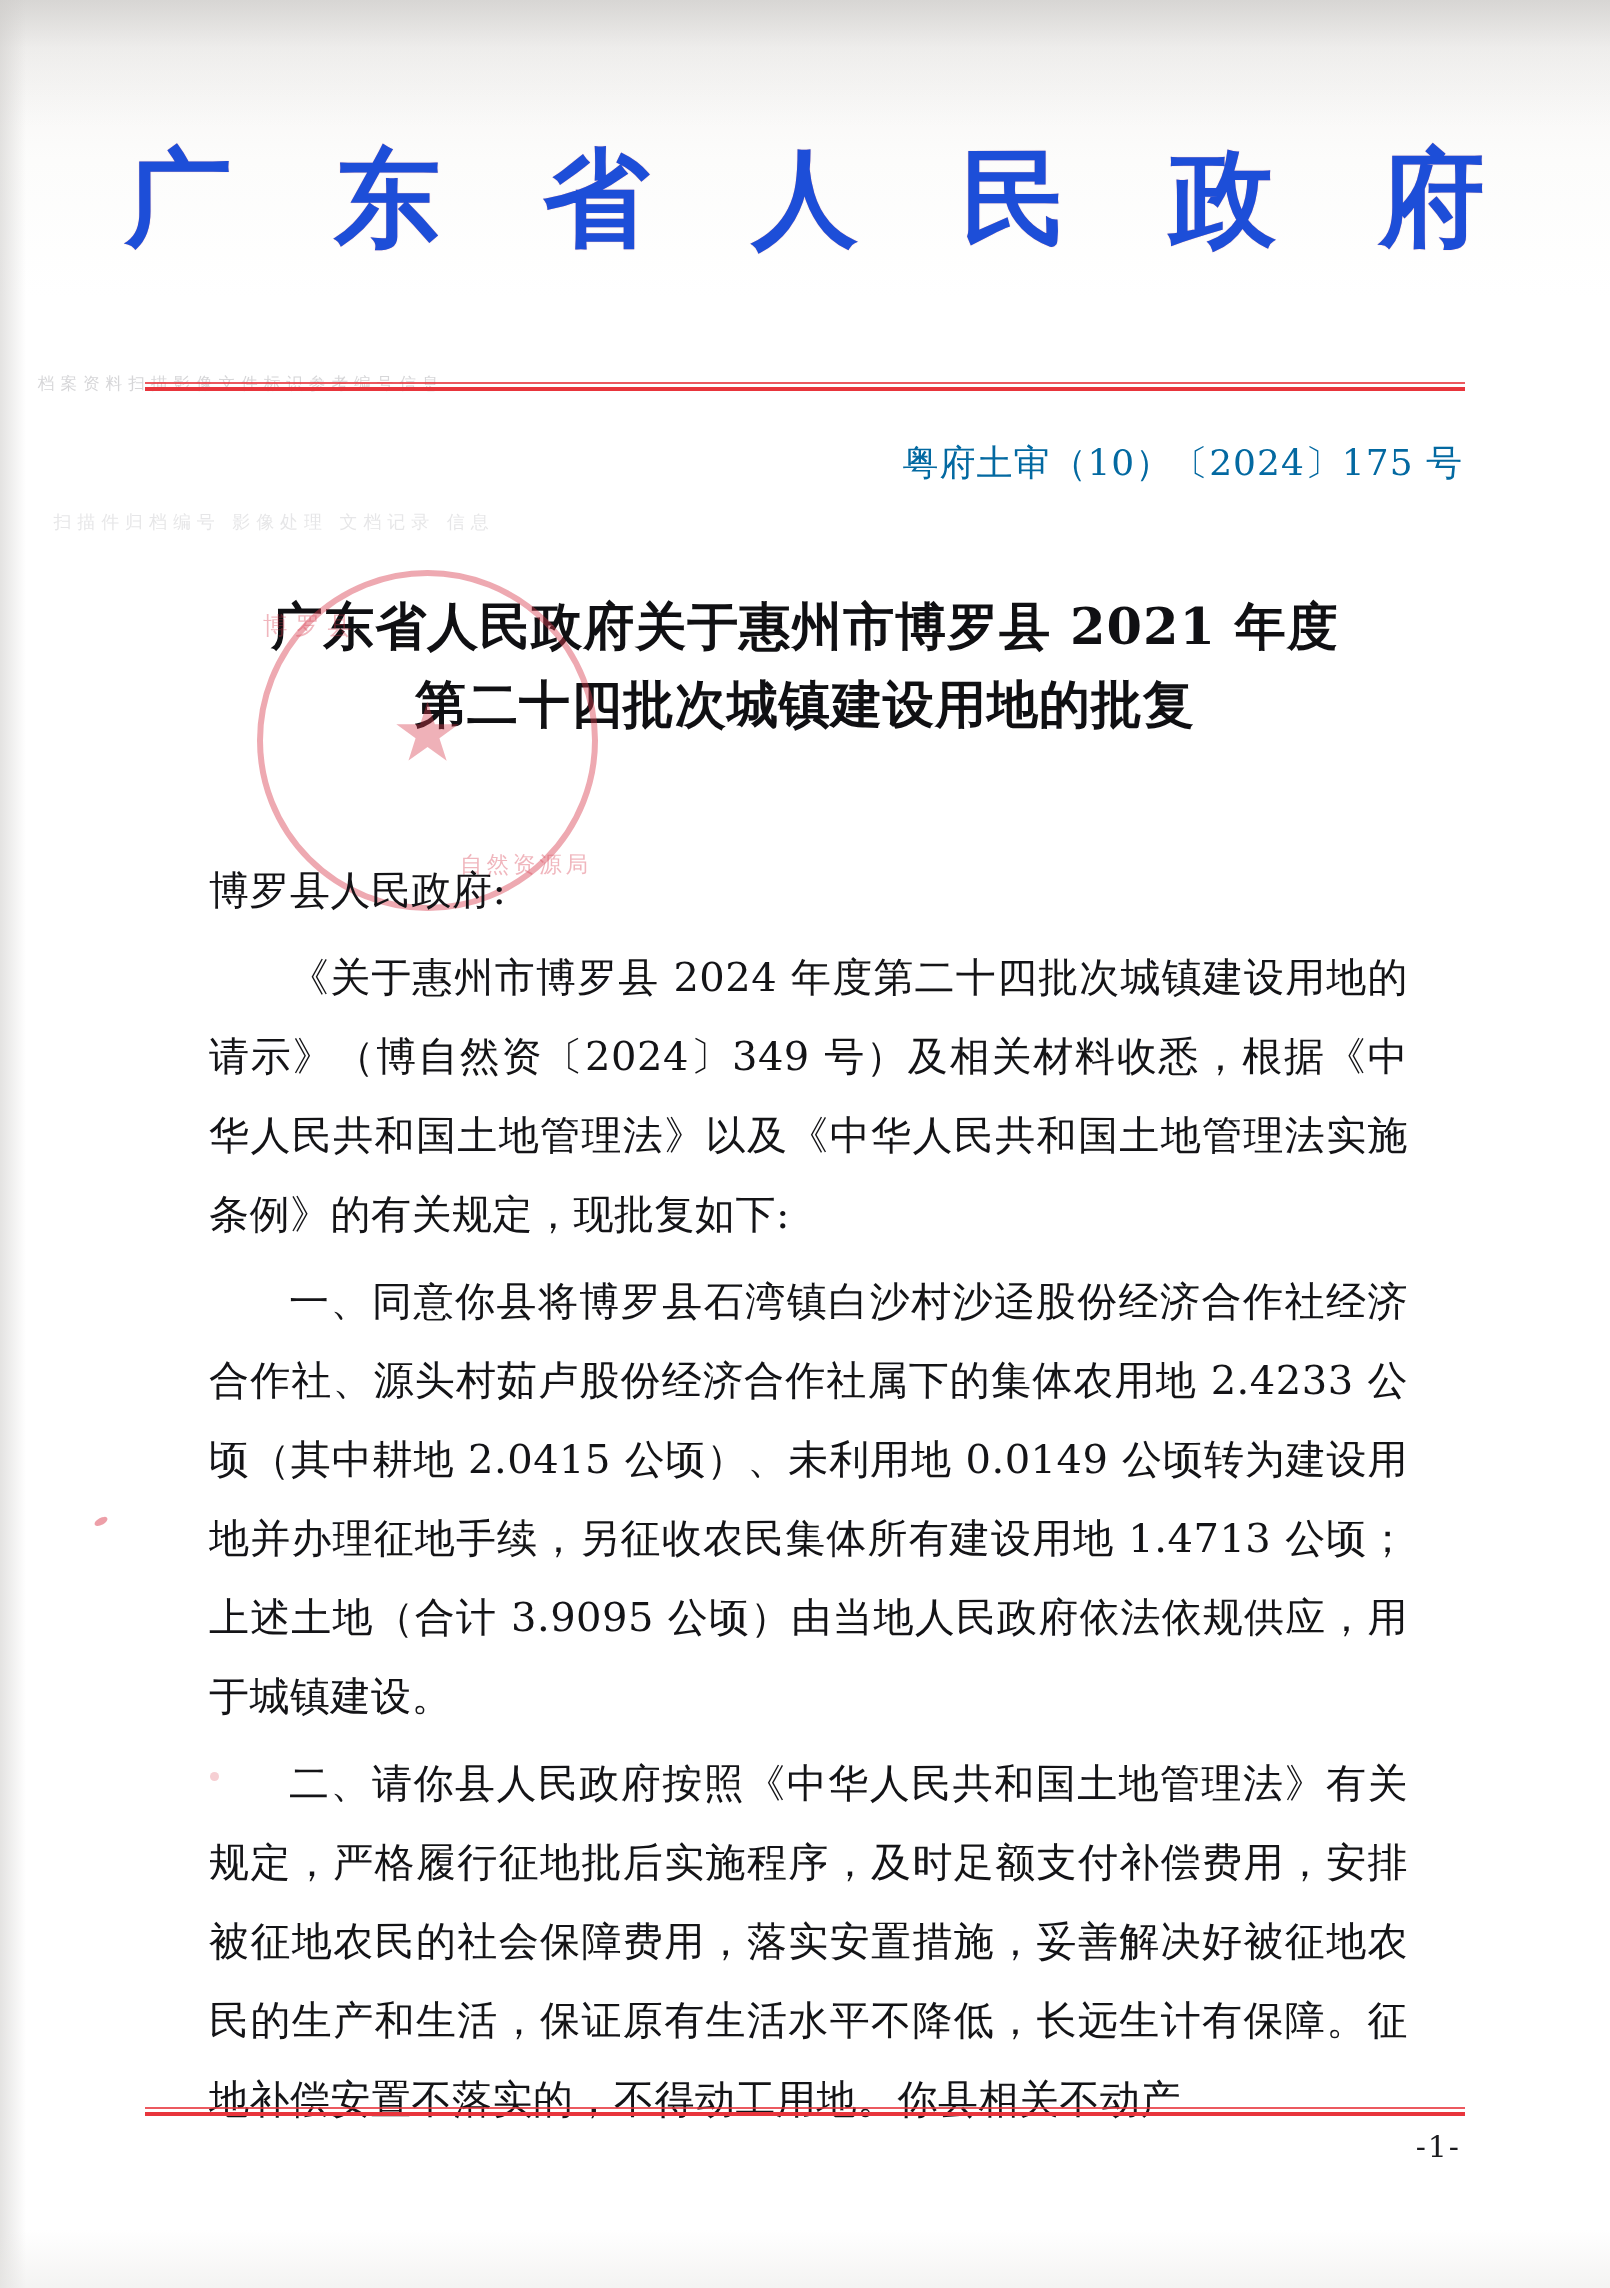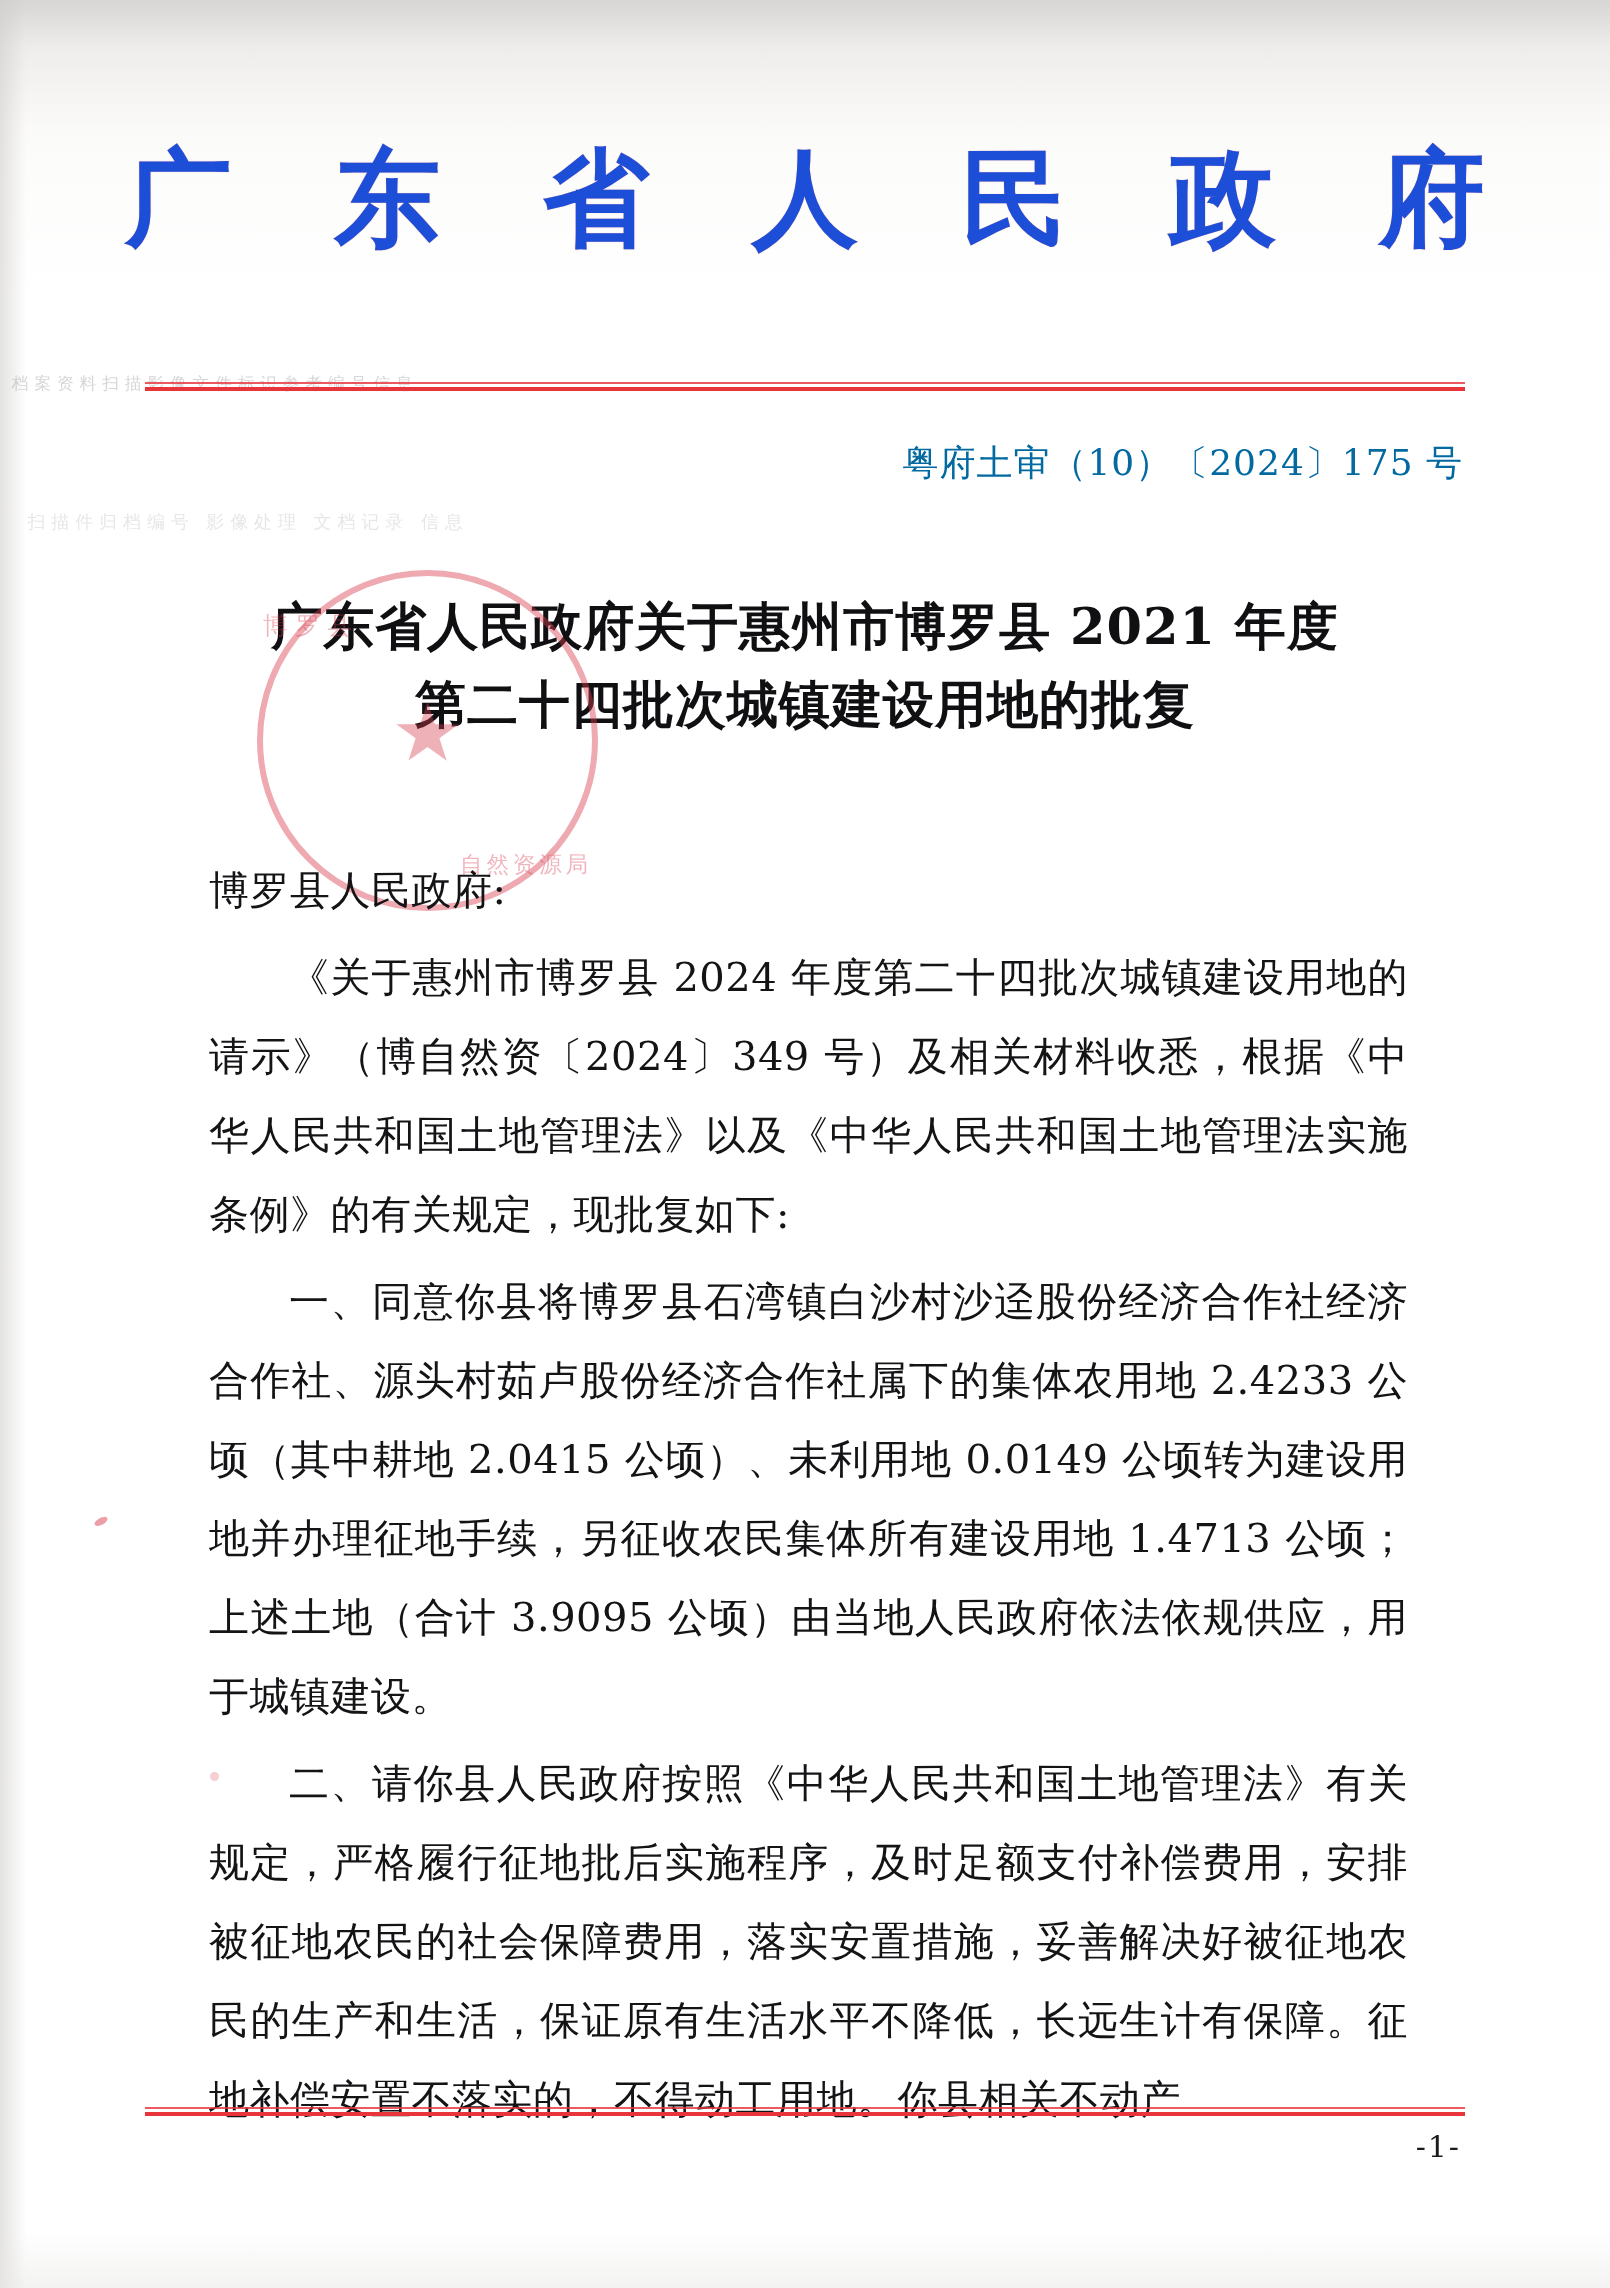--- a/index.html
+++ b/index.html
@@ -27,20 +27,21 @@
     pointer-events:none;
   }
   .scan-ghost{
     position:absolute;
     font-family:"DejaVu Sans","Liberation Sans",sans-serif;
     color:rgba(120,120,125,.30);
     white-space:nowrap;
     letter-spacing:5.9px;
     pointer-events:none;
     user-select:none;
+    margin-left:26px;
   }
   .edge-left{
     position:absolute;left:0;top:0;bottom:0;width:25.5px;
     background:linear-gradient(90deg,rgba(205,203,201,.55),rgba(255,255,255,0));
     pointer-events:none;
   }
   .edge-bottom{
     position:absolute;left:0;right:0;bottom:0;height:59px;
     background:linear-gradient(0deg,rgba(232,231,229,.5),rgba(255,255,255,0));
     pointer-events:none;

